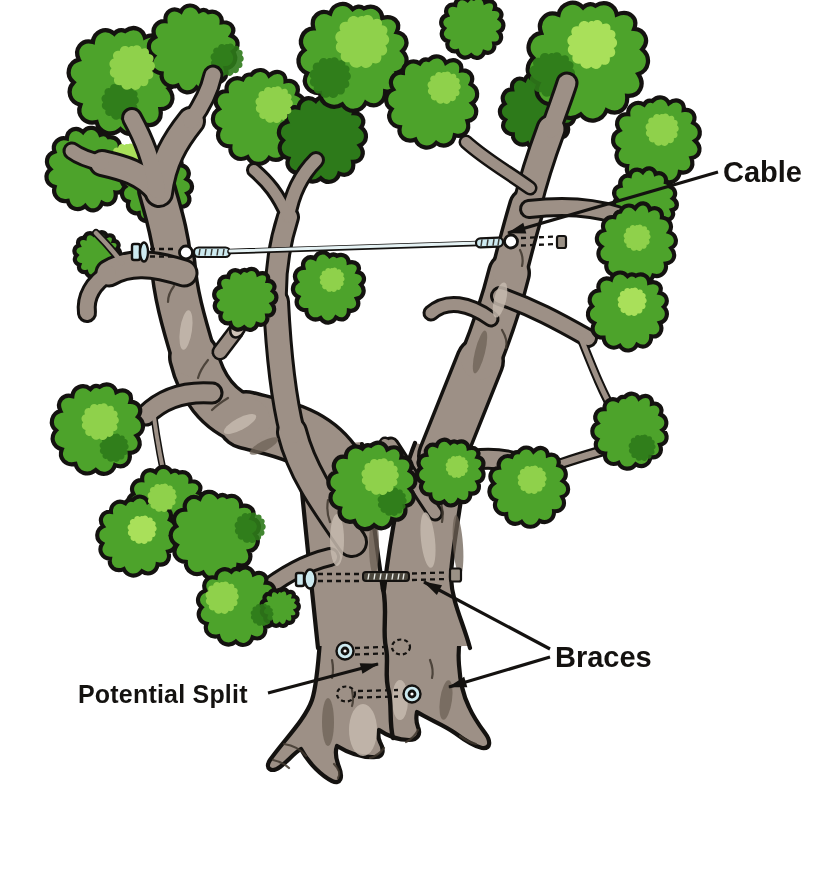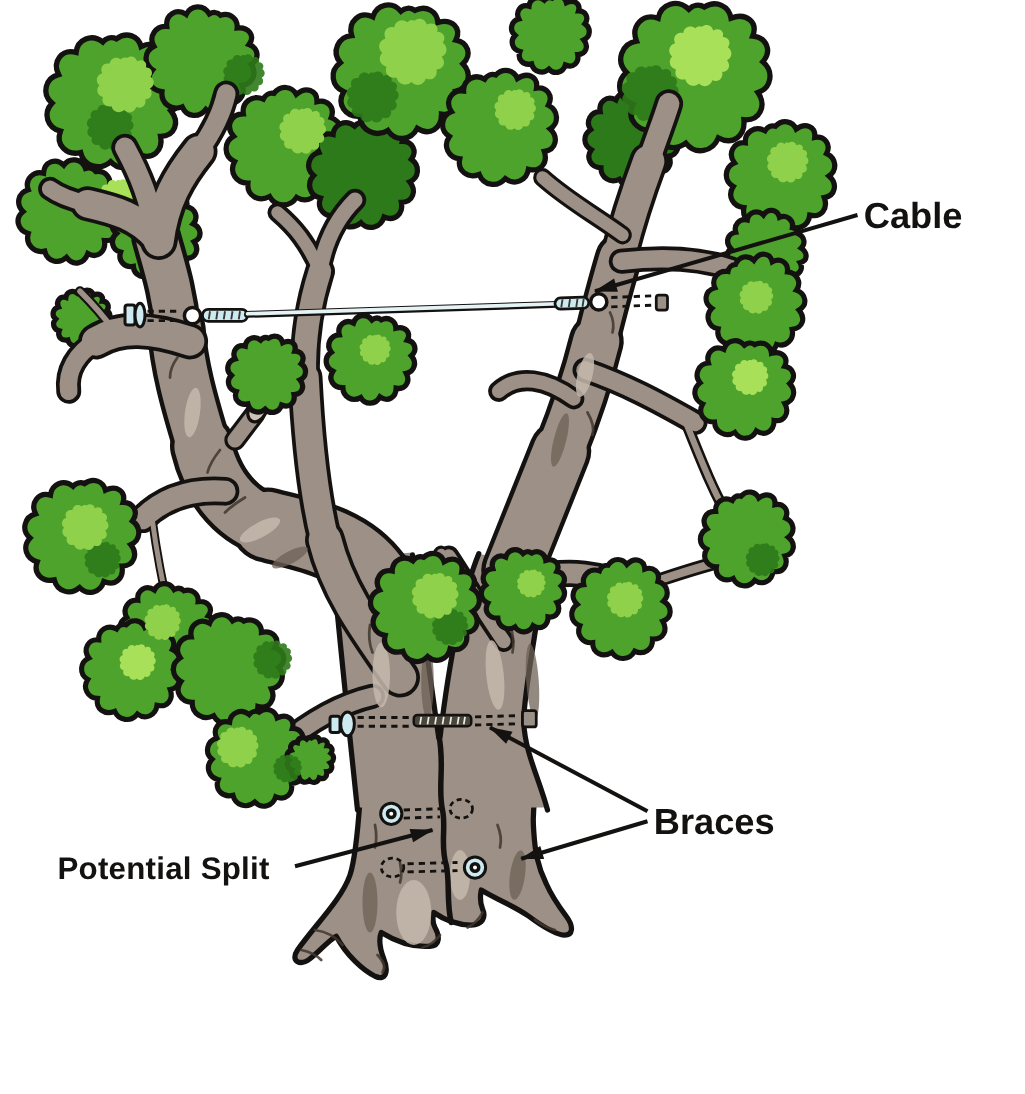--- a/index.html
+++ b/index.html
@@ -1,16 +1,16 @@
 <!DOCTYPE html>
 <html style="--background: #ffffff; --outline: #141210; --label-text: #141210; --leaf-mid: #4da32b; --leaf-light: #8fd14b; --leaf-lighter: #a9e05a; --leaf-dark: #2d7a1a; --trunk: #9d9086; --trunk-light: #c6baae; --trunk-dark: #6e6156; --bark-line: #3f372e; --cut-wood: #cfc3b7; --cable: #e6f3f5; --hardware: #cdeaf0; --rod: #4a463c;"><head>
 <meta charset="utf-8">
 <style>
   html,body{margin:0;padding:0;background:#fff;}
-  .stage{position:relative;width:770px;height:875px;background:var(--background,#ffffff);overflow:hidden;}
+  .stage{position:relative;width:770px;height:875px;background:var(--background,#ffffff);overflow:hidden;padding-left:32px;}
   svg{display:block;}
   .lm{fill:var(--leaf-mid,#4da32b);stroke:var(--outline,#141210);}
   .ld{fill:var(--leaf-dark,#2d7a1a);stroke:var(--outline,#141210);}
   .ll{fill:var(--leaf-light,#8fd14b);stroke:none;}
   .lxl{fill:var(--leaf-lighter,#a9e05a);stroke:none;}
   .lda{fill:var(--leaf-dark,#2d7a1a);stroke:none;opacity:.9;}
   .bk{stroke:var(--outline,#141210);fill:none;stroke-linecap:round;}
   .bg{stroke:var(--trunk,#9d9086);fill:none;stroke-linecap:round;}
   .tfill{fill:var(--trunk,#9d9086);}
   .edge{stroke:var(--outline,#141210);stroke-width:4.2;fill:none;stroke-linecap:round;stroke-linejoin:round;}

